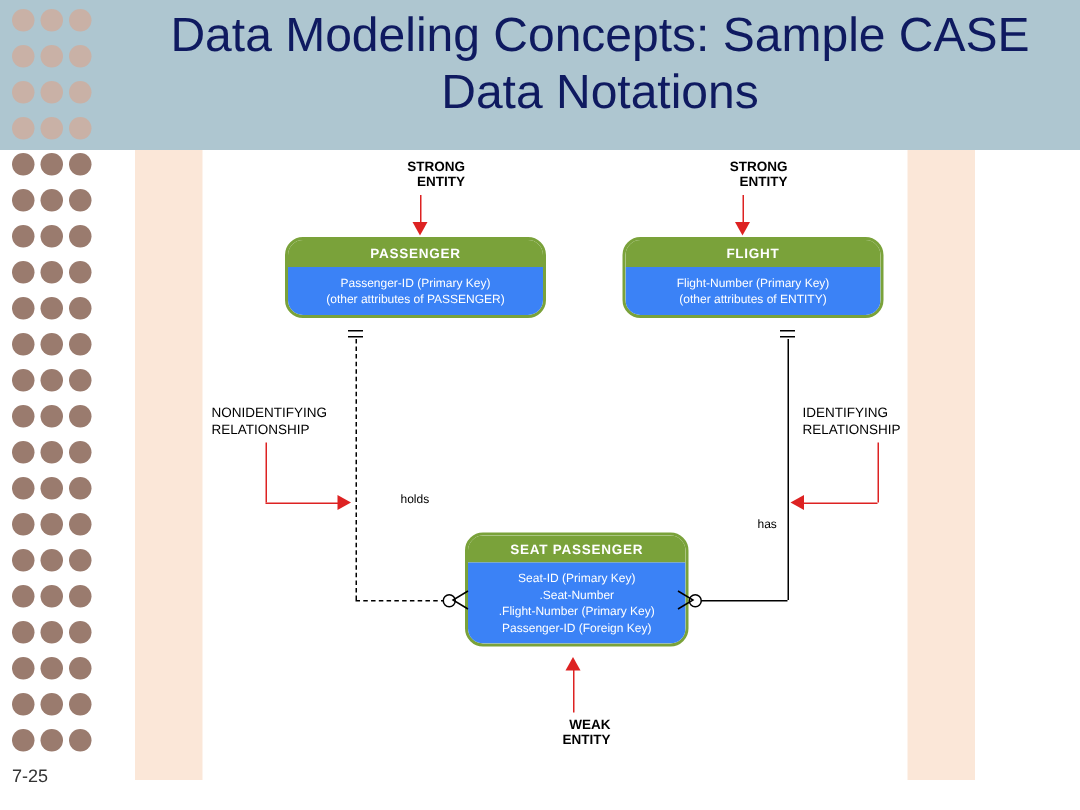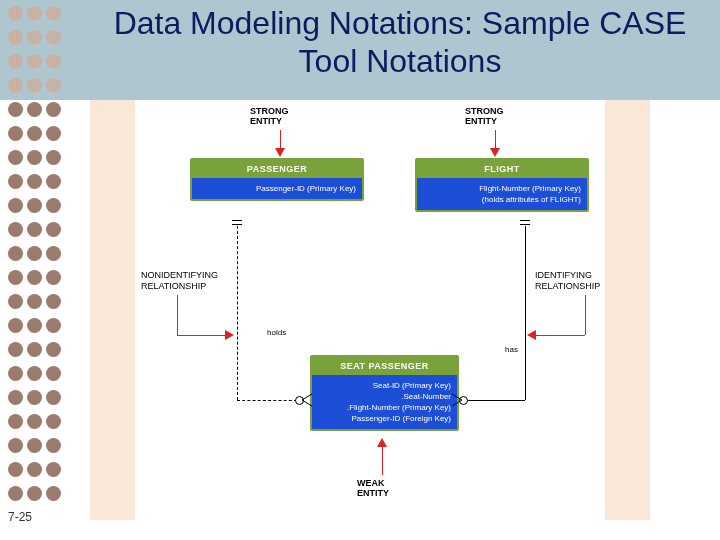--- a/index.html
+++ b/index.html
@@ -7,24 +7,24 @@
   .title-band{position:absolute;left:0;top:0;width:720px;height:100px;background:#aec6d0}
   .title{position:absolute;left:90px;top:4px;width:620px;text-align:center;font-size:32px;line-height:38px;color:#0f1a60;font-weight:400}
   .dots{position:absolute;left:8px;top:6px;width:60px}
   .dot-row{height:24px}
   .dot{display:inline-block;width:15px;height:15px;border-radius:50%;margin-right:4px}
   .dot.l{background:#c9b1a6}
   .dot.d{background:#9a7b6e}
   .pagenum{position:absolute;left:8px;bottom:16px;font-size:12px;color:#333}
   .canvas{position:absolute;left:90px;top:100px;width:560px;height:420px;background:#fbe7d8}
   .inner{position:absolute;left:45px;top:0;width:470px;height:420px;background:#fff}
-  .lbl{position:absolute;font-size:9px;font-weight:700;color:#000;text-align:left}
-  .entity{position:absolute;border:2px solid #7aa23a;border-radius:2px;overflow:hidden;font-size:8px;color:#fff}
+  .lbl{position:absolute;font-size:9px;font-weight:700;color:#000;text-align:right}
+  .entity{position:absolute;border:2px solid #7aa23a;border-radius:12px;overflow:hidden;font-size:8px;color:#fff}
   .entity .hdr{background:#7aa23a;text-align:center;font-weight:700;padding:4px 2px;font-size:9px;letter-spacing:.5px}
-  .entity .body{background:#1d4ed8;padding:5px 6px;line-height:11px;text-align:right}
+  .entity .body{background:#3b82f6;padding:5px 6px;line-height:11px;text-align:center}
   .arrowhead{position:absolute;width:0;height:0}
   .vline{position:absolute;border-left:1px solid #000}
   .vline.dashed{border-left:1px dashed #000}
   .hline{position:absolute;border-top:1px solid #000}
   .hline.dashed{border-top:1px dashed #000}
   .tick{position:absolute;background:#000}
   .ring{position:absolute;width:7px;height:7px;border:1px solid #000;border-radius:50%;background:#fff}
   .reltext{position:absolute;font-size:8px;color:#000}
   .biglabel{position:absolute;font-size:9px;font-weight:400;color:#000;line-height:11px}
 </style>
@@ -51,47 +51,48 @@
     <div class="dot-row"><span class="dot d"></span><span class="dot d"></span><span class="dot d"></span></div>
     <div class="dot-row"><span class="dot d"></span><span class="dot d"></span><span class="dot d"></span></div>
     <div class="dot-row"><span class="dot d"></span><span class="dot d"></span><span class="dot d"></span></div>
     <div class="dot-row"><span class="dot d"></span><span class="dot d"></span><span class="dot d"></span></div>
     <div class="dot-row"><span class="dot d"></span><span class="dot d"></span><span class="dot d"></span></div>
     <div class="dot-row"><span class="dot d"></span><span class="dot d"></span><span class="dot d"></span></div>
     <div class="dot-row"><span class="dot d"></span><span class="dot d"></span><span class="dot d"></span></div>
     <div class="dot-row"><span class="dot d"></span><span class="dot d"></span><span class="dot d"></span></div>
   </div>
 
-  <div class="title">Data Modeling Notations: Sample CASE Tool Notations</div>
+  <div class="title">Data Modeling Concepts: Sample CASE Data Notations</div>
 
   <div class="canvas">
     <div class="inner">
 
       <div class="lbl" style="left:115px;top:6px;width:60px;white-space:pre">STRONG
 ENTITY</div>
       <div class="lbl" style="left:330px;top:6px;width:60px;white-space:pre">STRONG
 ENTITY</div>
 
       <div class="vline" style="left:145px;top:30px;height:20px;border-color:#d22"></div>
       <div class="arrowhead" style="left:140px;top:48px;border-left:5px solid transparent;border-right:5px solid transparent;border-top:9px solid #d22"></div>
       <div class="vline" style="left:360px;top:30px;height:20px;border-color:#d22"></div>
       <div class="arrowhead" style="left:355px;top:48px;border-left:5px solid transparent;border-right:5px solid transparent;border-top:9px solid #d22"></div>
 
       <div class="entity" style="left:55px;top:58px;width:170px">
         <div class="hdr">PASSENGER</div>
         <div class="body">
           <div>Passenger-ID (Primary Key)</div>
+          <div>(other attributes of PASSENGER)</div>
         </div>
       </div>
 
       <div class="entity" style="left:280px;top:58px;width:170px">
         <div class="hdr">FLIGHT</div>
         <div class="body">
           <div>Flight-Number (Primary Key)</div>
-          <div>(holds attributes of FLIGHT)</div>
+          <div>(other attributes of ENTITY)</div>
         </div>
       </div>
 
       <div class="entity" style="left:175px;top:255px;width:145px">
         <div class="hdr">SEAT PASSENGER</div>
         <div class="body">
           <div>Seat-ID (Primary Key)</div>
           <div>.Seat-Number</div>
           <div>.Flight-Number (Primary Key)</div>
           <div>Passenger-ID (Foreign Key)</div>

